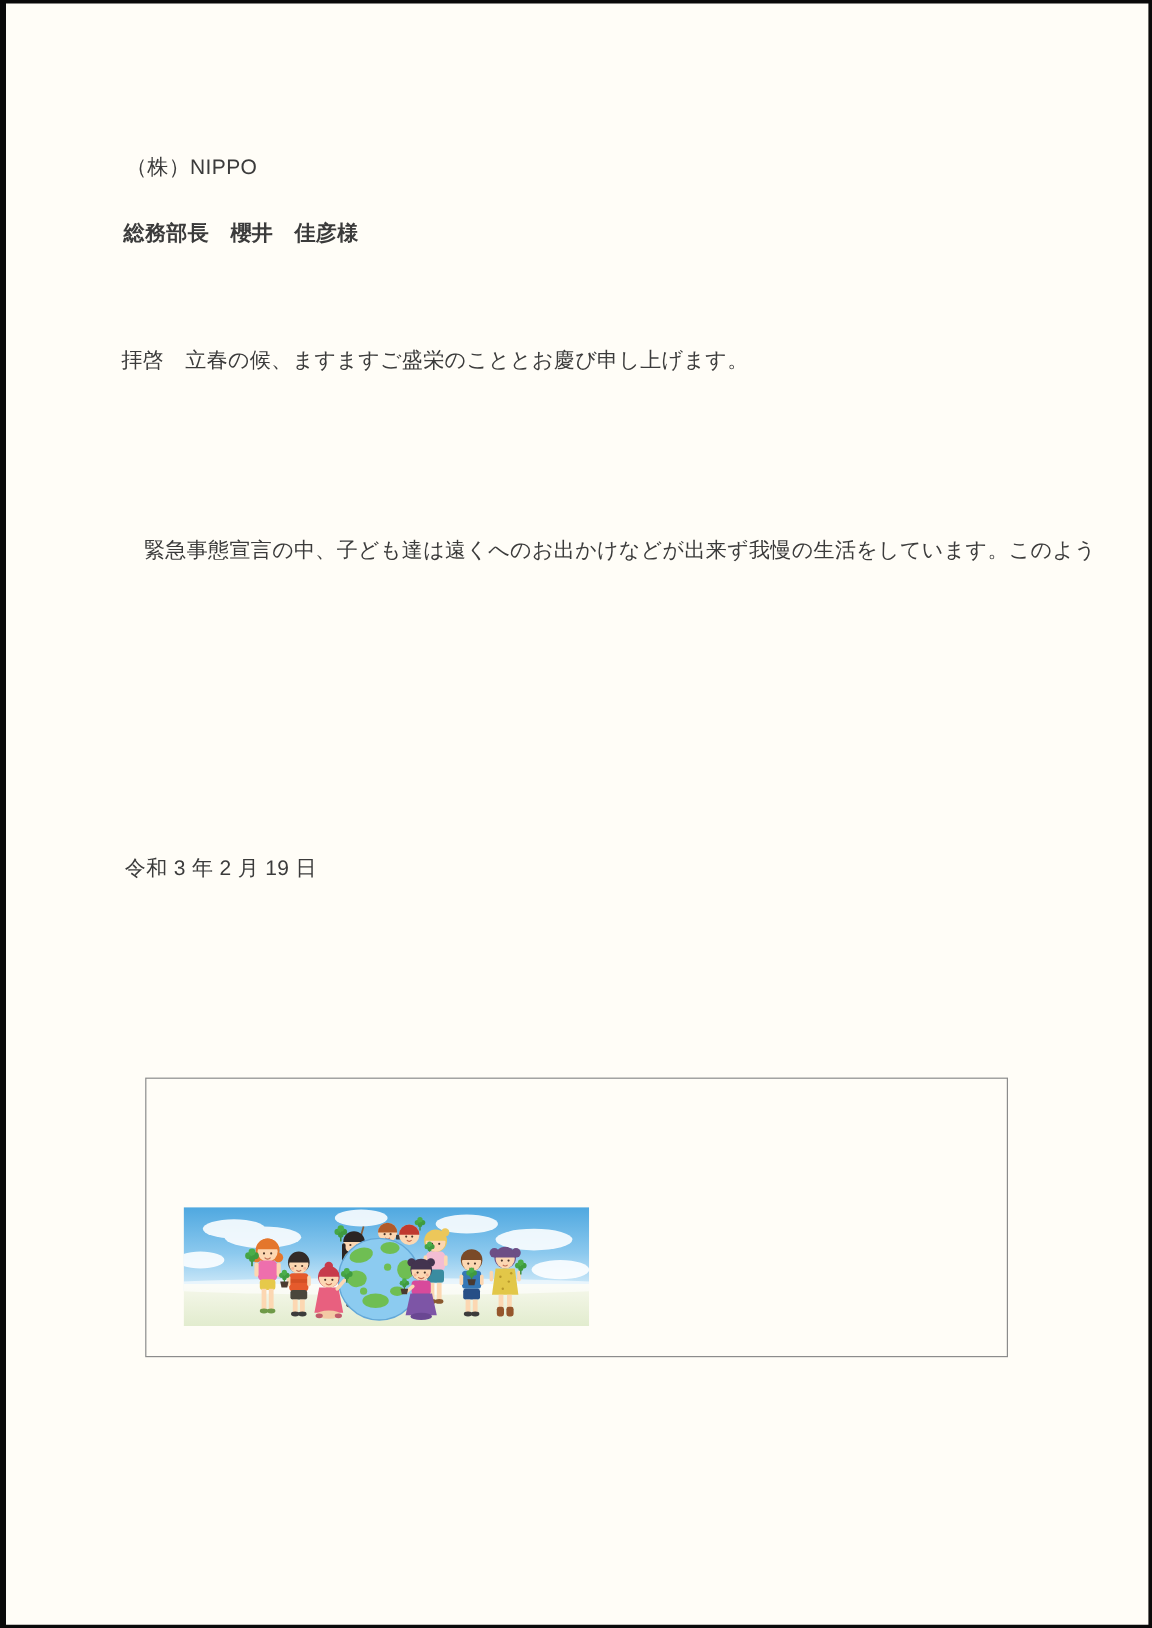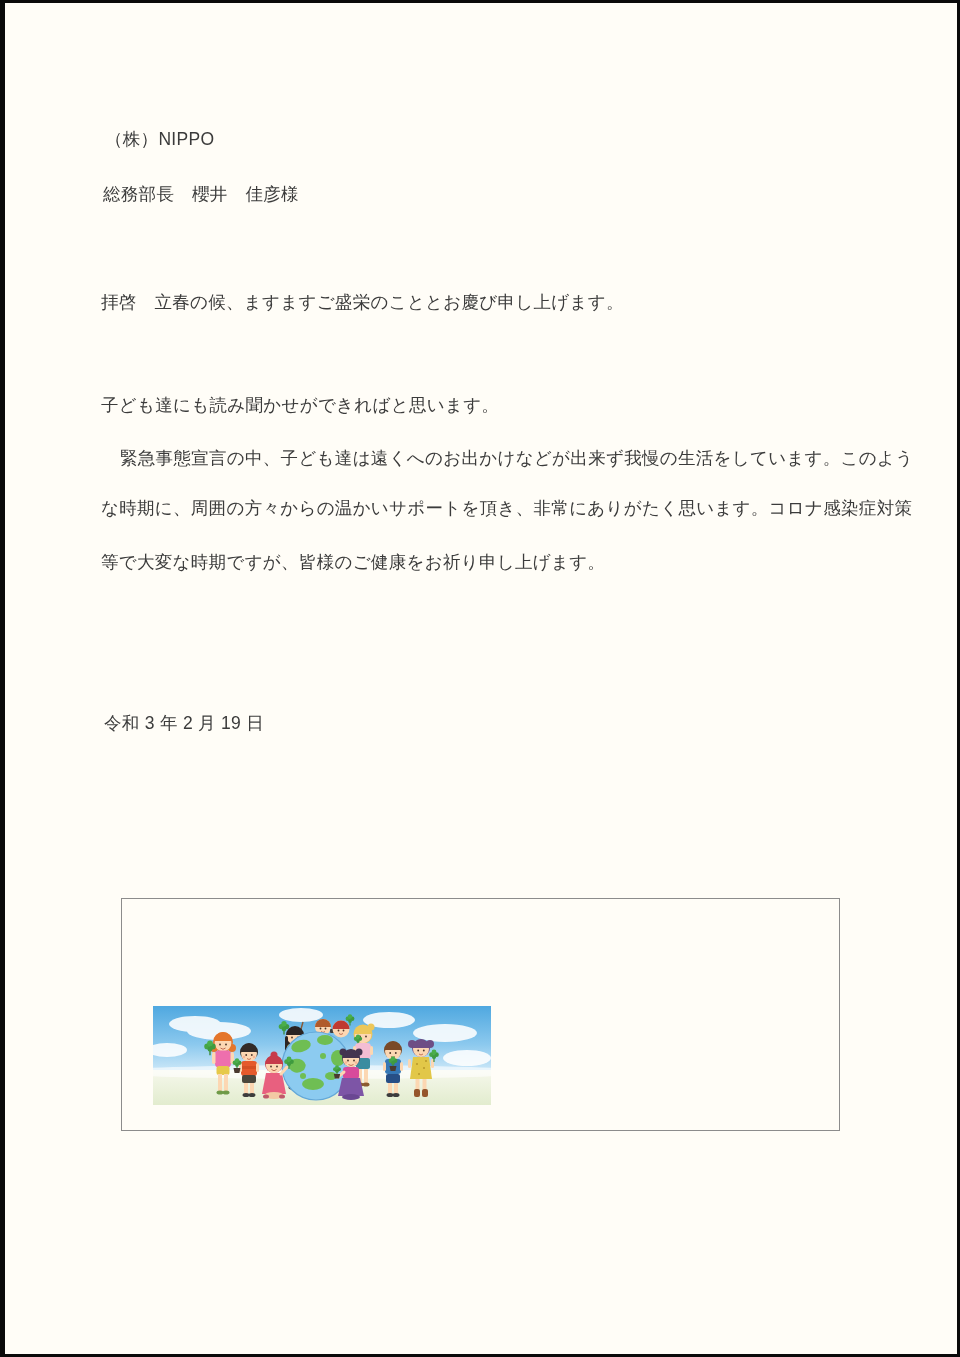--- a/index.html
+++ b/index.html
@@ -17,24 +17,24 @@
     overflow:hidden;
   }
   .tline{
     position:absolute;
     font-size:17.5px;
     letter-spacing:0.3px;
     line-height:1.25;
     white-space:nowrap;
   }
   .recipient-company{left:100px;top:126px;}
-  .recipient-name{left:98px;top:181px;}
+  .recipient-name{left:98px;top:181px;font-weight:bold;}
   .bline{left:96px;}
   .bline.indent{left:115px;}
-  .b0{top:289px;}
+  .b0{top:289px;font-family:Liberation Mono, monospace;}
   .b1{top:341px;}
   .b2{top:392px;}
   .b3{top:445px;text-align:center;}
   .b4{top:495px;}
   .b5{top:549px;}
   .date-line{left:99px;top:710px;}
   .attachment-box{
     position:absolute;
     left:116px;top:895px;
     width:717px;height:231px;
@@ -50,24 +50,21 @@
 </style>
 </head>
 <body>
 
 <div class="scan">
 
   <div class="tline recipient-company">（株）NIPPO</div>
   <div class="tline recipient-name">総務部長　櫻井　佳彦様</div>
 
   <div class="tline bline b0">拝啓　立春の候、ますますご盛栄のこととお慶び申し上げます。</div>
-  <div class="tline bline b2">子ども達にも読み聞かせができればと思います。</div>
   <div class="tline bline indent b3">緊急事態宣言の中、子ども達は遠くへのお出かけなどが出来ず我慢の生活をしています。このよう</div>
-  <div class="tline bline b4">な時期に、周囲の方々からの温かいサポートを頂き、非常にありがたく思います。コロナ感染症対策</div>
-  <div class="tline bline b5">等で大変な時期ですが、皆様のご健康をお祈り申し上げます。</div>
 
   <div class="tline date-line">令和 3 年 2 月 19 日</div>
 
   <div class="attachment-box">
     <svg class="illo" viewBox="0 0 338 99" xmlns="http://www.w3.org/2000/svg">
       <defs>
         <linearGradient id="sky" x1="0" y1="0" x2="0" y2="1">
           <stop offset="0" stop-color="#4fa8e0"></stop>
           <stop offset="0.55" stop-color="#8cc9ee"></stop>
           <stop offset="1" stop-color="#d9eefa"></stop>

